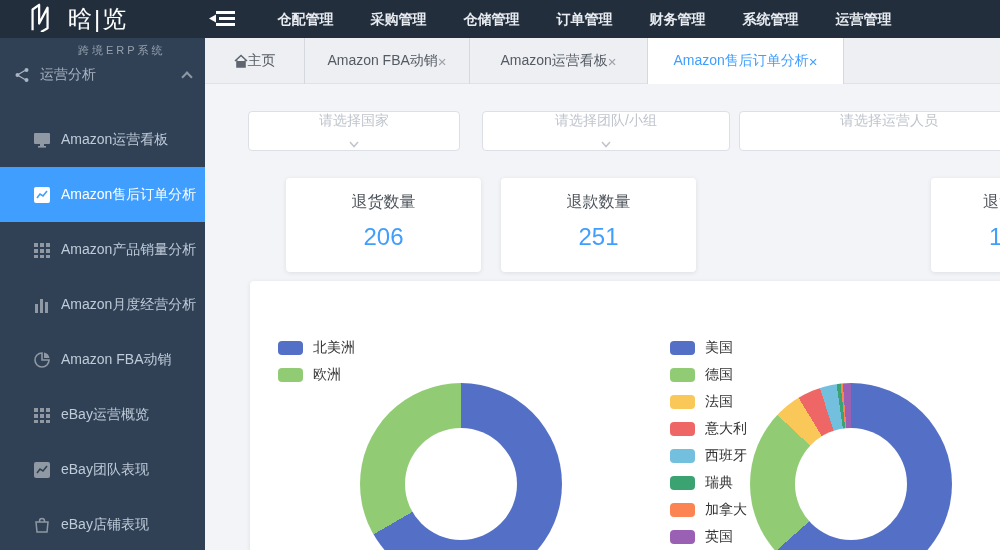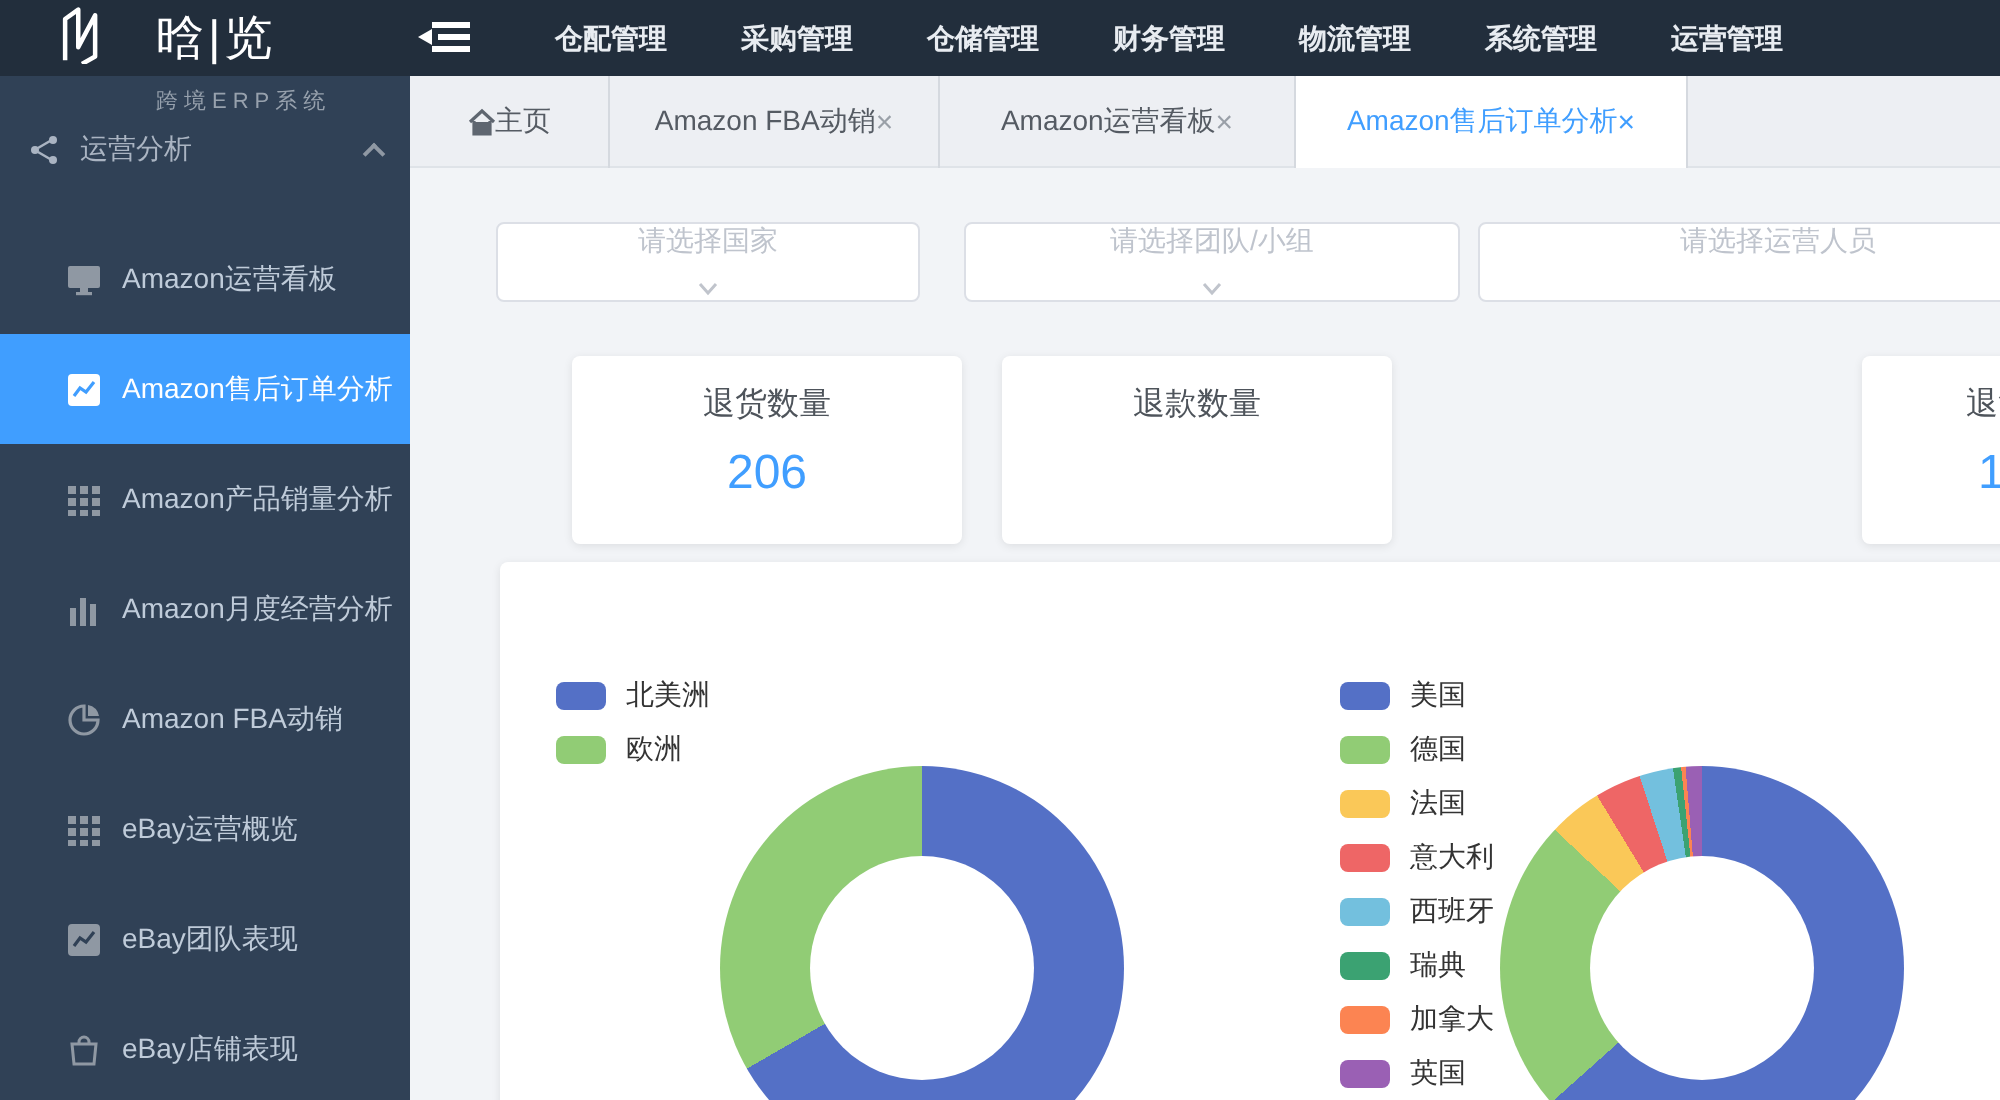--- a/index.html
+++ b/index.html
@@ -4,21 +4,21 @@
 <style>
   * { margin:0; padding:0; box-sizing:border-box; }
   html,body { width:1000px; height:550px; overflow:hidden; }
   body {
     position:relative;
     font-family:"Liberation Sans","DejaVu Sans",sans-serif;
     background:#f2f4f7;
   }
   
   .topbar { position:absolute; left:0; top:0; width:1000px; height:38px; background:#222e3c; display:flex; align-items:center; }
-  .logo-area { width:205px; height:38px; display:flex; align-items:center; padding-left:24px; gap:20px; }
+  .logo-area { width:205px; height:38px; display:flex; align-items:center; padding-left:24px; gap:10px; }
   .logo-text { color:#fff; font-size:24px; font-weight:500; letter-spacing:2px; white-space:nowrap; }
   .collapse-btn { width:30px; height:38px; display:flex; align-items:center; justify-content:center; cursor:pointer; margin-left:2px; }
   .topnav { display:flex; margin-left:22px; }
   .topnav-item { width:93px; text-align:center; line-height:38px; font-size:14px; font-weight:600; color:#e8ecf1; cursor:pointer; white-space:nowrap; }
   
   .sidebar { position:absolute; left:0; top:38px; width:205px; height:512px; background:#304156; }
   .brand-sub { position:absolute; left:78px; top:5px; font-size:11px; color:#97a1ad; letter-spacing:3px; }
   .menu-section { position:absolute; left:0; top:22px; width:205px; height:30px; display:flex; align-items:center; padding:0 14px; color:#aab4c2; font-size:14px; cursor:pointer; }
   .menu-section .sec-label { margin-left:10px; flex:1; }
   .caret-up { width:8px; height:8px; border-left:2px solid #8f98a3; border-top:2px solid #8f98a3; transform:rotate(45deg); margin-top:4px; }
@@ -70,22 +70,22 @@
       <rect x="7" y="2" width="19" height="3" fill="#fff"></rect>
       <polygon points="0,9.5 7,5.5 7,13.5" fill="#fff"></polygon>
       <rect x="10" y="8" width="16" height="3" fill="#fff"></rect>
       <rect x="7" y="14" width="19" height="3" fill="#fff"></rect>
     </svg>
   </div>
   <div class="topnav">
     <div class="topnav-item">仓配管理</div>
     <div class="topnav-item">采购管理</div>
     <div class="topnav-item">仓储管理</div>
+    <div class="topnav-item">订单管理</div>
     <div class="topnav-item">财务管理</div>
-    <div class="topnav-item">物流管理</div>
     <div class="topnav-item">系统管理</div>
     <div class="topnav-item">运营管理</div>
   </div>
 </div>
 
 <div class="sidebar">
   <div class="brand-sub">跨境ERP系统</div>
   <div class="menu-section">
     <span style="display:flex;">
       <svg width="16" height="16" viewBox="0 0 16 16">
@@ -241,20 +241,21 @@
   <div class="select sel-3">
     <span class="ph">请选择运营人员</span>
   </div>
 
   <div class="stat-card sc-1">
     <div class="stat-label">退货数量</div>
     <div class="stat-value">206</div>
   </div>
   <div class="stat-card sc-2">
     <div class="stat-label">退款数量</div>
+    <div class="stat-value">251</div>
   </div>
   <div class="stat-card sc-4">
     <div class="stat-label">退货SK</div>
     <div class="stat-value">14</div>
   </div>
 
   <div class="chart-card">
     <div class="legend legend-1">
       <div class="legend-row">
         <span class="swatch" style="background: rgb(84, 112, 198);"></span>

